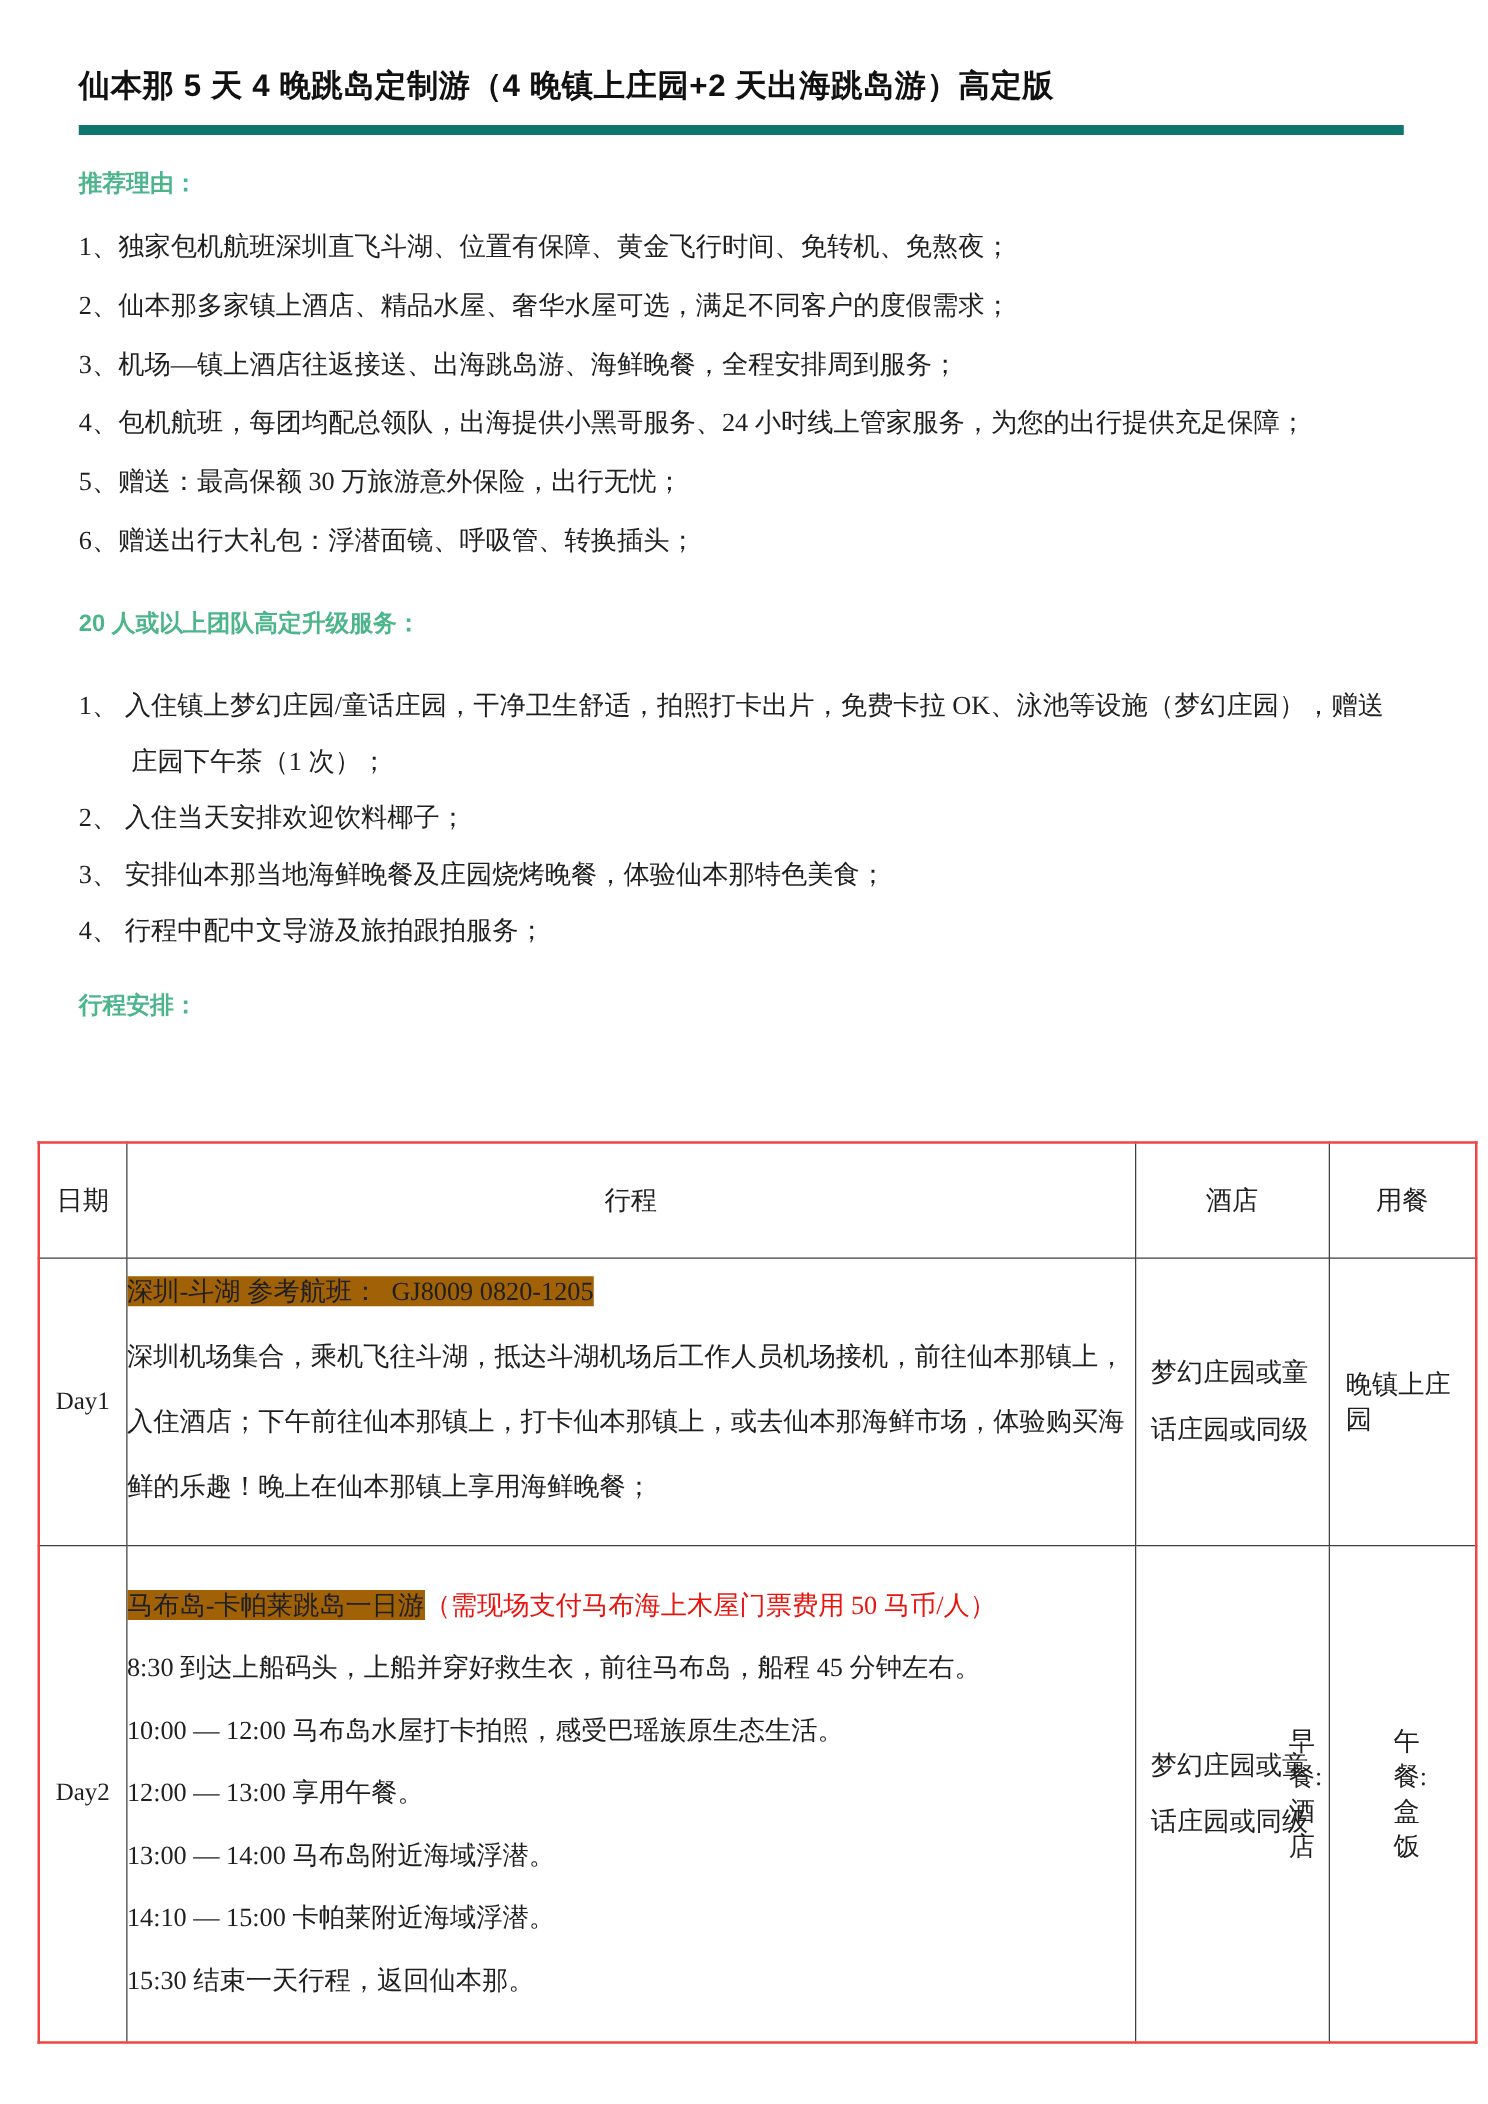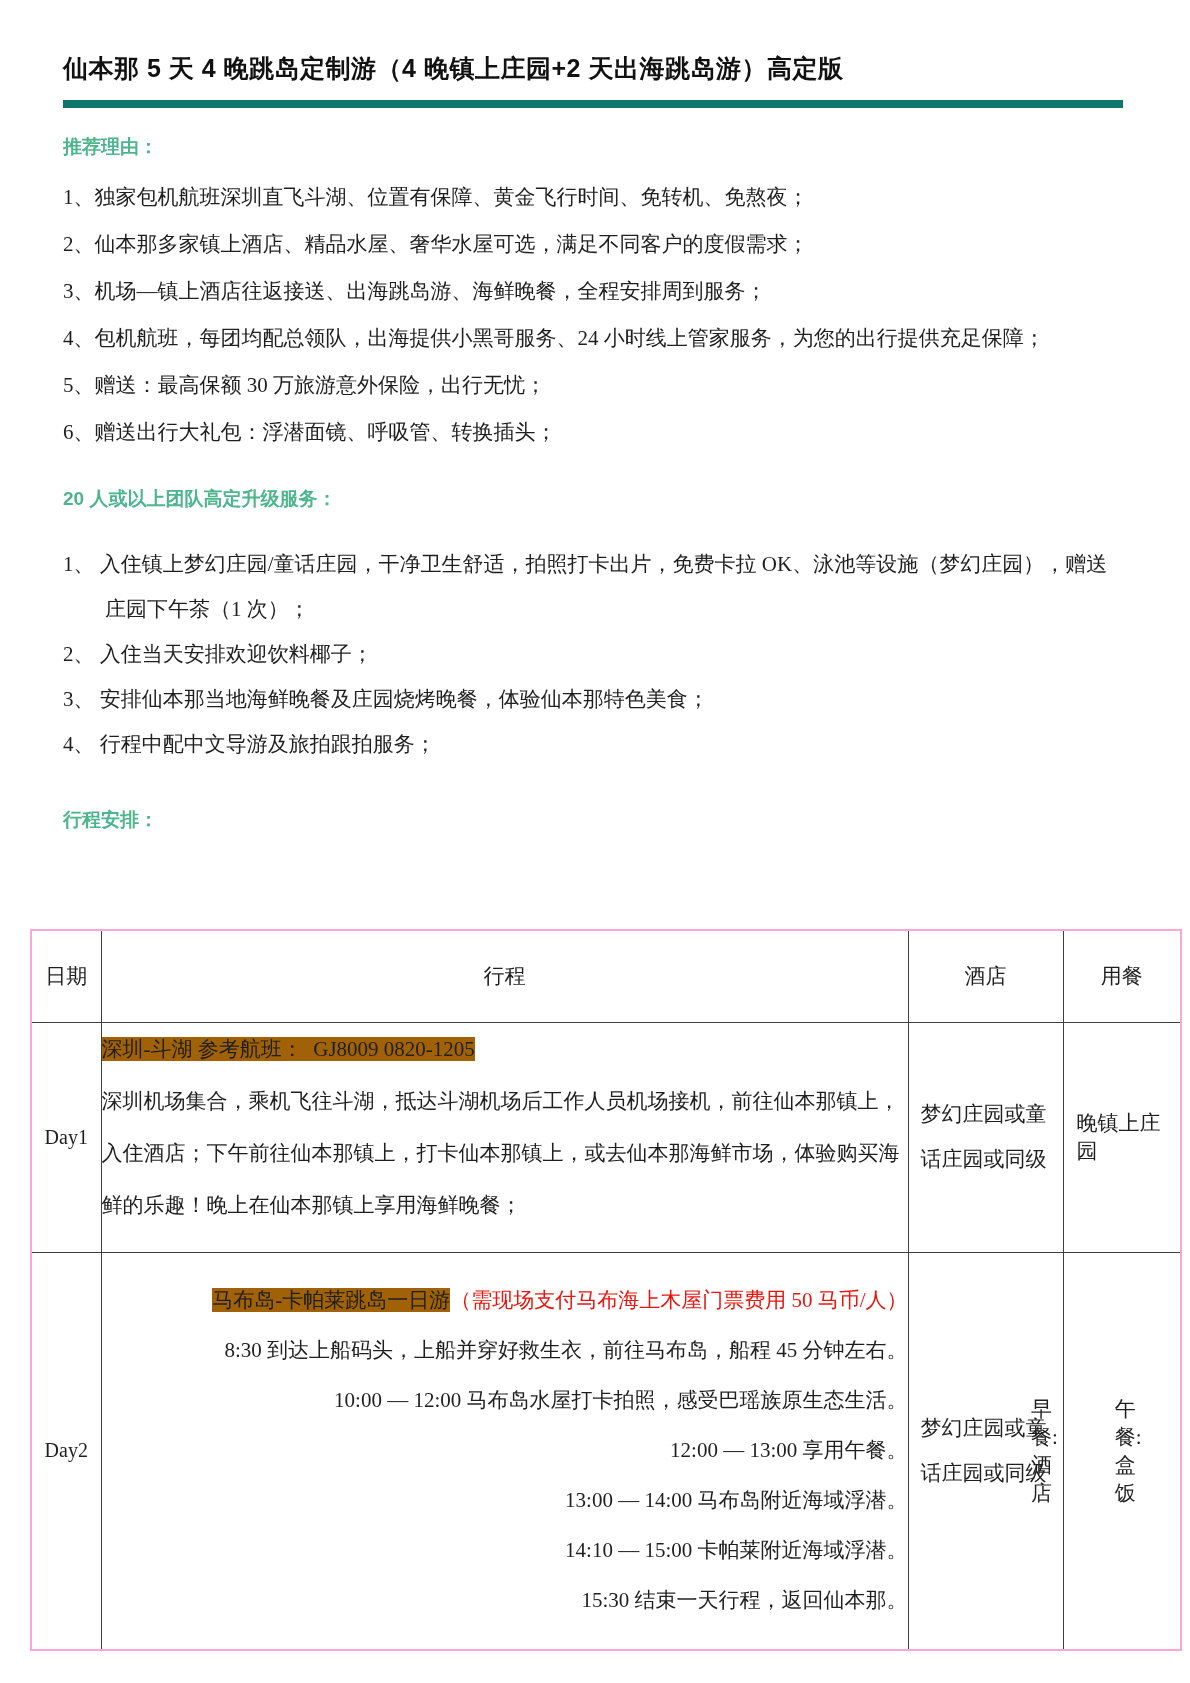--- a/index.html
+++ b/index.html
@@ -52,36 +52,36 @@
     border-collapse: collapse;
     table-layout: fixed;
     font-size: 21px;
     color: #1f1f1f;
   }
   table.itinerary th, table.itinerary td {
     border: 1px solid #3f3f3f;
     box-sizing: border-box;
     padding: 0;
   }
-  table.itinerary { border: 2px solid #f9a8d4; }
+  table.itinerary { border: 2px solid #ef4444; }
   thead th {
     height: 92px;
     font-weight: normal;
     text-align: center;
     vertical-align: middle;
     border-bottom: 3px solid #3f3f3f;
   }
   tbody td { border-top: 2px solid #3f3f3f; }
   tr.row-day1 { height: 230px; }
   tr.row-day2 { height: 398px; }
   td.day-cell { text-align: center; vertical-align: middle; font-size: 20px; }
   td.trip-cell { vertical-align: top; padding: 10px 14px 0 14px; }
   td.trip-cell p { margin: 0; line-height: 52px; }
   tr.row-day2 td.trip-cell { padding-top: 22px; }
-  tr.row-day2 td.trip-cell p { line-height: 50px; text-align: right; }
+  tr.row-day2 td.trip-cell p { line-height: 50px; }
   .hl { background: #a16207; white-space: pre-wrap; }
   .red { color: #e8150f; }
   td.hotel-cell { vertical-align: middle; text-align: center; }
   td.hotel-cell .hotel-inner {
     width: 130px; margin: 0 auto; text-align: left;
     line-height: 45px;
   }
   td.meal-cell { vertical-align: middle; }
   td.meal-cell.center-one { text-align: left; padding-left: 13px; }
   td.meal-cell .meals {
@@ -108,21 +108,21 @@
   </div>
 
   <h2 class="sec" style="margin-top:30px">20 人或以上团队高定升级服务：</h2>
   <div class="list tight" style="margin-top:30px">
     <p>1、 入住镇上梦幻庄园/童话庄园，干净卫生舒适，拍照打卡出片，免费卡拉 OK、泳池等设施（梦幻庄园），赠送庄园下午茶（1 次）；</p>
     <p>2、 入住当天安排欢迎饮料椰子；</p>
     <p>3、 安排仙本那当地海鲜晚餐及庄园烧烤晚餐，体验仙本那特色美食；</p>
     <p>4、 行程中配中文导游及旅拍跟拍服务；</p>
   </div>
 
-  <h2 class="sec" style="margin-top:40px">行程安排：</h2>
+  <h2 class="sec" style="margin-top:24px">行程安排：</h2>
 
   <table class="itinerary">
     <colgroup>
       <col style="width:70px">
       <col style="width:807px">
       <col style="width:155px">
       <col style="width:118px">
     </colgroup>
     <thead>
       <tr>

